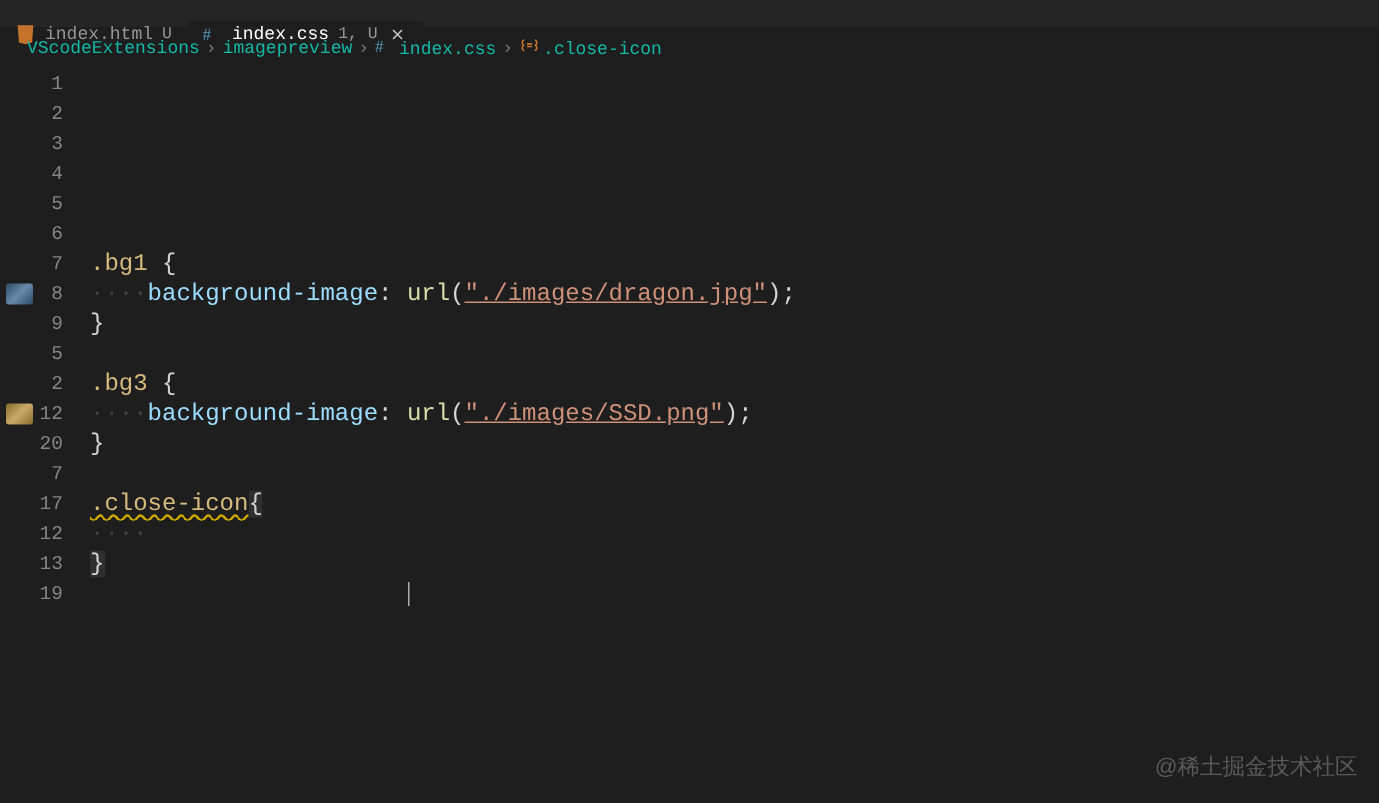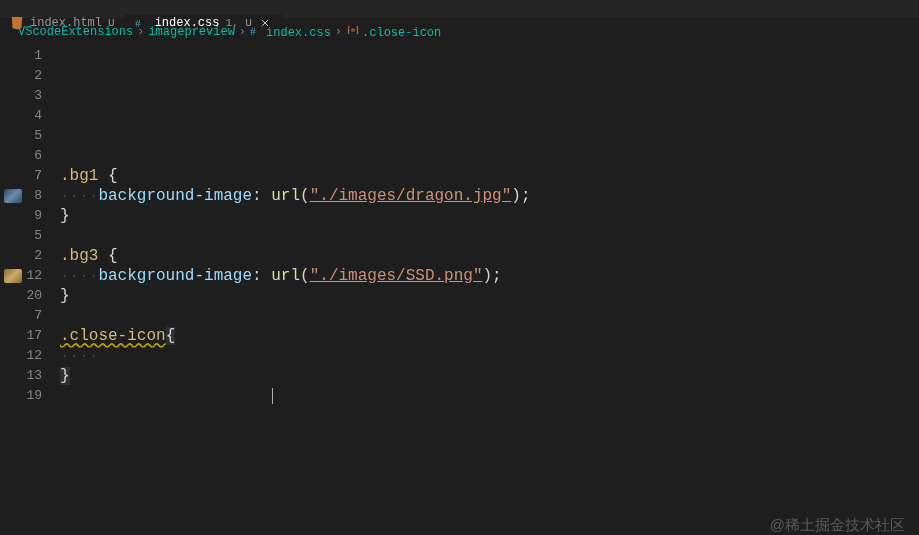--- a/index.html
+++ b/index.html
@@ -54,21 +54,21 @@
 .url-link { text-decoration: underline; }
 .warn { text-decoration: underline wavy #cca700; text-underline-offset: 2px; }
 .boxch { background: rgba(100,100,100,0.25); }
 .ws { color: #404040; }
 .cur-line { position: relative; }
 .cur-line::after {
   content: ""; position: absolute; left: 212px; top: 2px;
   width: 1px; height: 16px; background: #aeafad;
 }
 .watermark {
-  position: absolute; right: 14px; bottom: 0;
+  position: absolute; right: 14px; bottom: 14px;
   color: #5a5a5a; font-size: 15px;
   font-family: "PingFang SC","Microsoft YaHei",sans-serif;
 }
 </style>
 </head>
 <body>
 
 <div class="tabs">
   <div class="tab">
     <span class="tab-icon">

